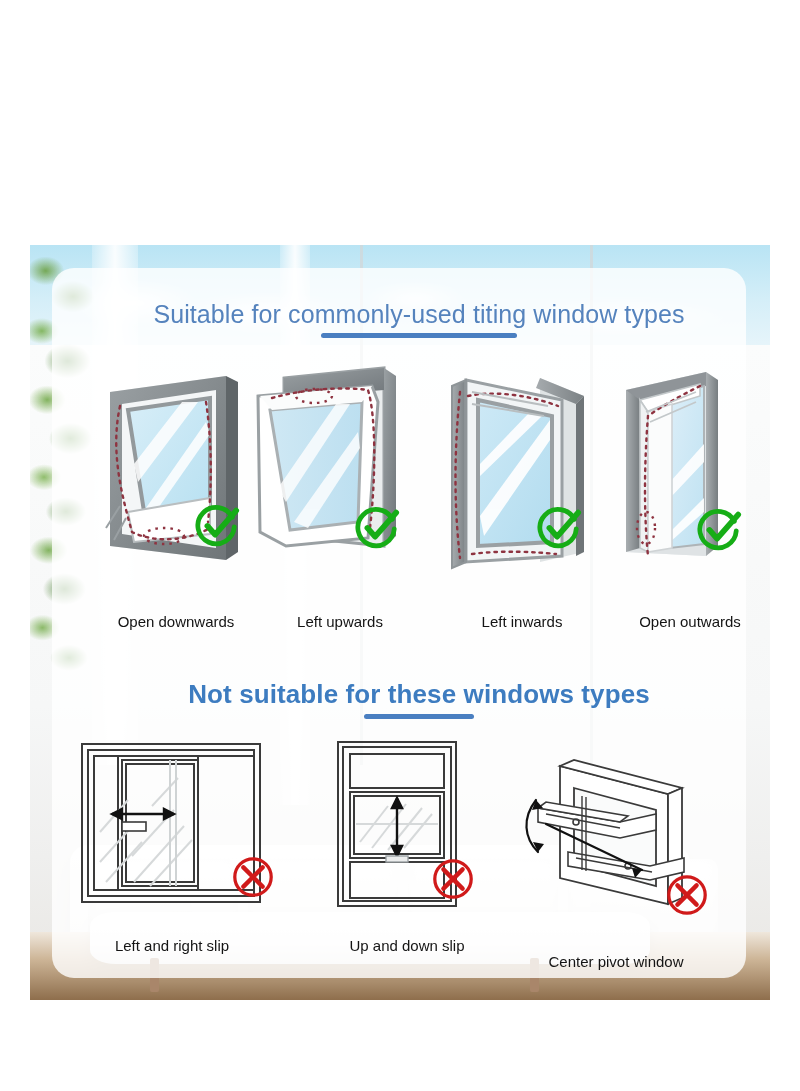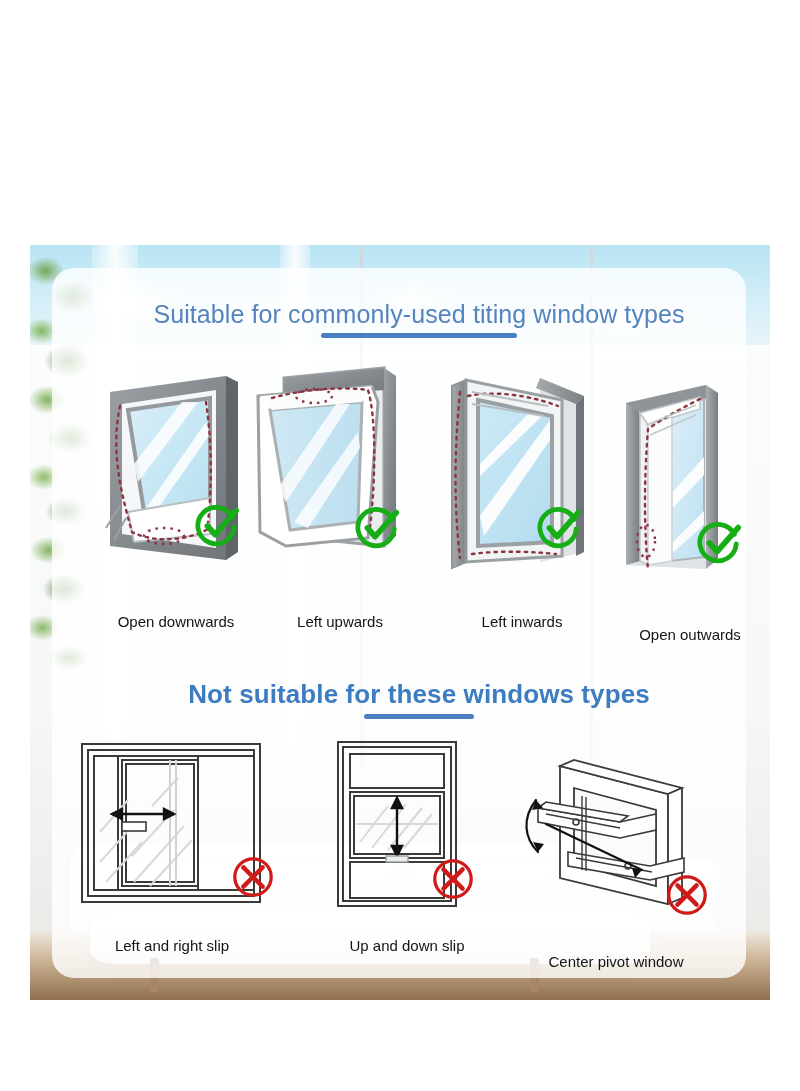--- a/index.html
+++ b/index.html
@@ -289,21 +289,21 @@
         <div class="badge" style="left:104px;top:148px;">
           <svg viewBox="0 0 48 48">
             <path d="M40,16 A19,19 0 1 0 42,26" fill="none" stroke="#16ad16" stroke-width="5" stroke-linecap="round"></path>
             <path d="M14,25 L22,34 L44,9" fill="none" stroke="#16ad16" stroke-width="6" stroke-linecap="round" stroke-linejoin="round"></path>
           </svg>
         </div>
       </div>
       <div class="caption">Left inwards</div>
     </div>
 
-    <div class="cell" style="left:600px;top:13px;width:180px;height:260px;">
+    <div class="cell" style="left:600px;top:0;width:180px;height:260px;">
       <div class="illus">
         <svg viewBox="0 0 180 230" width="180" height="230">
           <defs>
             <linearGradient id="fr4" x1="0" y1="0" x2="1" y2="0">
               <stop offset="0" stop-color="#a9aeb1"></stop>
                 <stop offset="1" stop-color="#777d80"></stop>
             </linearGradient>
             <linearGradient id="gl4" x1="0" y1="0" x2="1" y2="1">
               <stop offset="0" stop-color="#dceef8"></stop>
                 <stop offset="1" stop-color="#bfe2f2"></stop>

